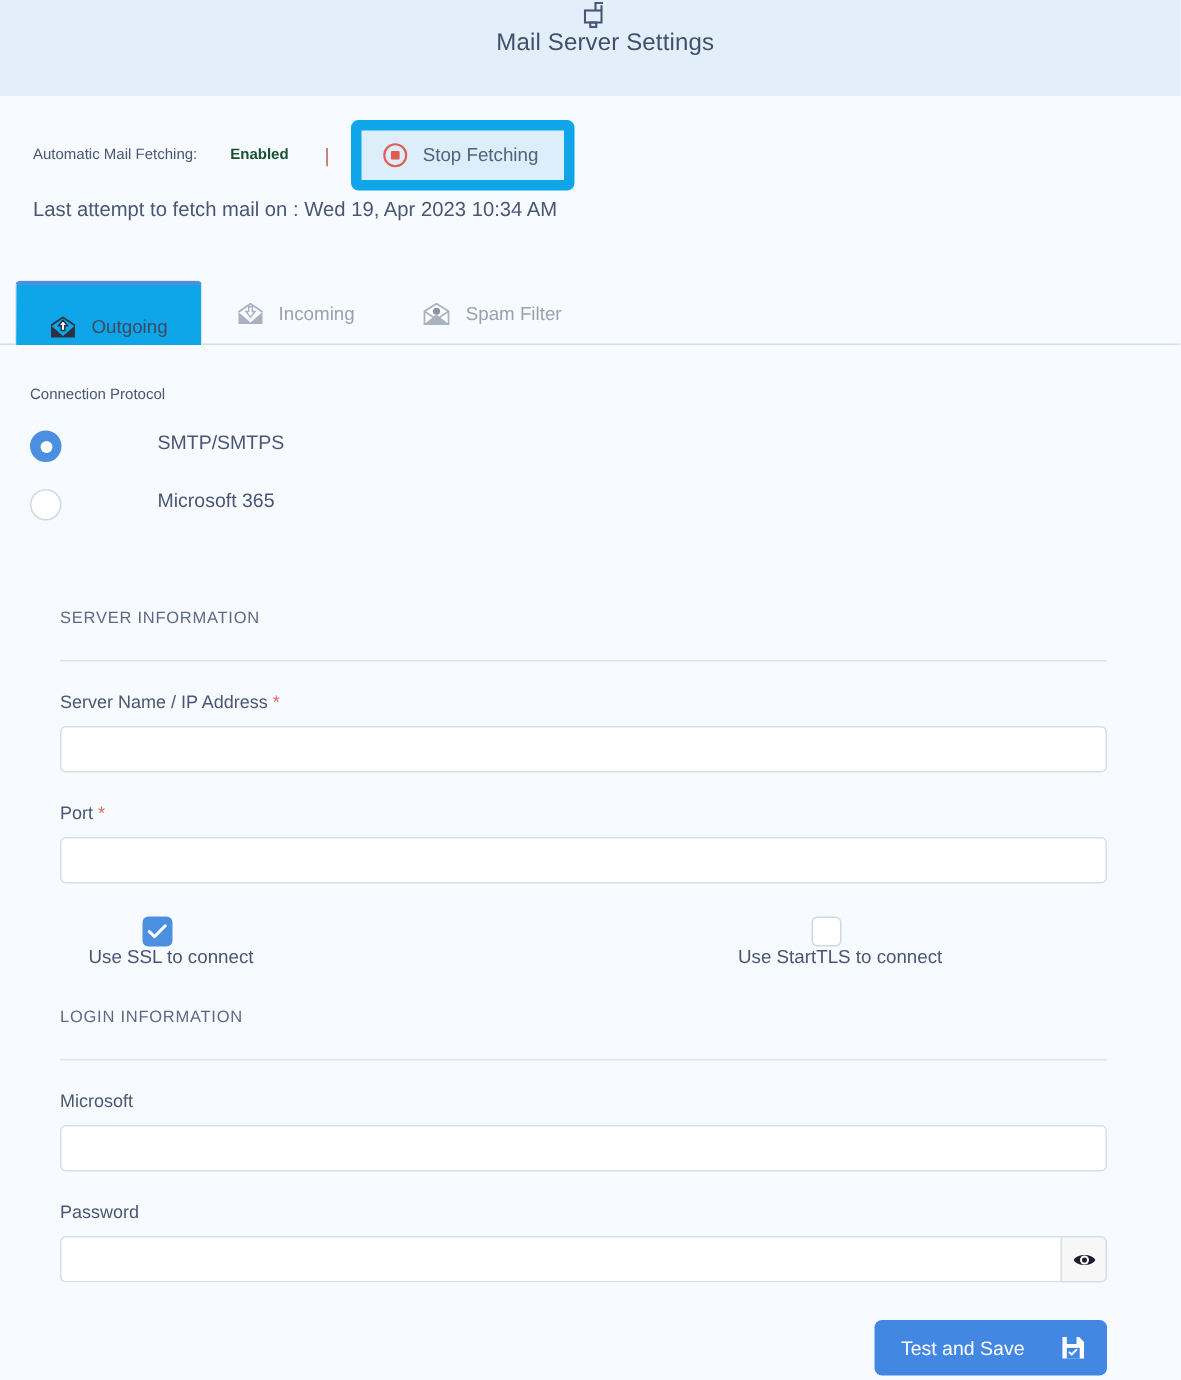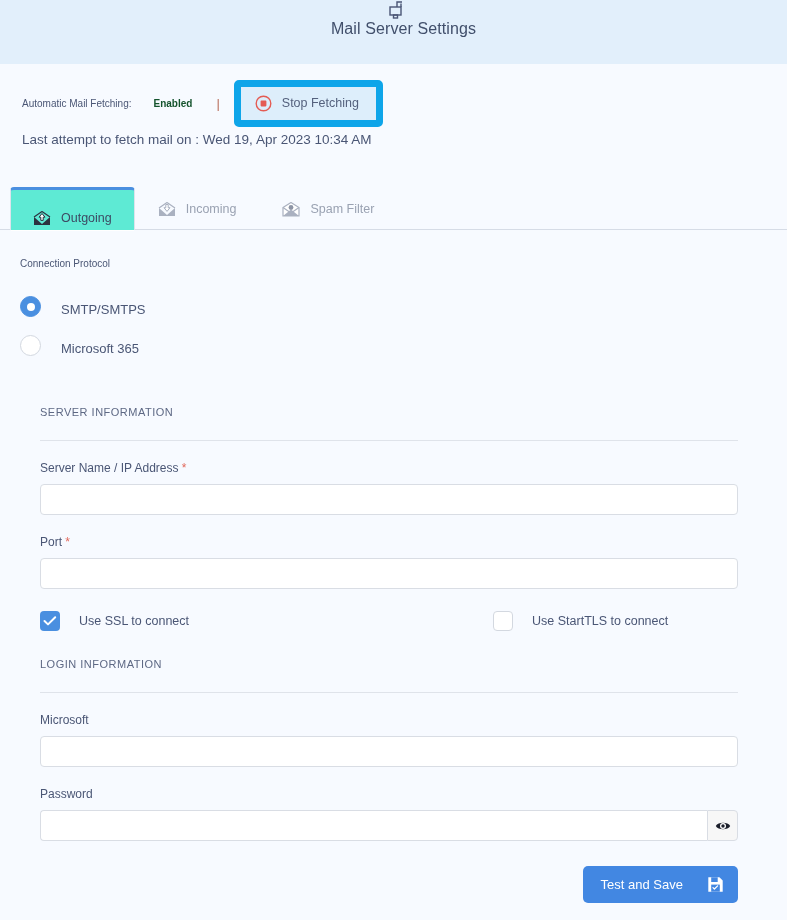--- a/index.html
+++ b/index.html
@@ -115,21 +115,21 @@
     font-size: 12.5px;
     color: #9aa2b2;
     cursor: pointer;
     background: transparent;
     border: 1px solid transparent;
     border-bottom: none;
     position: relative;
   }
   .tab .tico { width: 18px; height: 15px; display:block; flex:none; }
   .tab.active {
-    background: #5eead4;
+    background: #0ea5e9;
     color: #3d4a63;
     border-color: #dde3ec;
     border-top: 3px solid #4a8fe0;
     border-radius: 4px 4px 0 0;
     padding-top: 16px;
   }
   .tab.active:after {
     content:"";
     position:absolute;
     left:0; right:0; bottom:-1px; height:1px;
@@ -141,24 +141,25 @@
 
   .section-title {
     padding: 28px 0 0 20px;
     font-size: 10px;
     color: #4a5675;
   }
 
   .radio-group { padding: 18px 0 0 20px; }
   .radio-row {
     display: flex;
-    align-items: flex-end;
+    align-items: flex-start;
     height: 30px;
     cursor: pointer;
     margin-bottom: 0px;
+    gap: 44px;
   }
   .radio-row + .radio-row { margin-top: 0px; }
   .radio {
     width: 21px; height: 21px;
     border-radius: 50%;
     background: #4a8fe0;
     position: relative;
     flex: none;
     border: 1px solid #4a8fe0;
   }
@@ -216,20 +217,21 @@
 
   .checkbox-row-wrap {
     display: flex;
     margin-top: 22px;
     width: 698px;
   }
   .cb-item {
     display: flex;
     align-items: center;
     cursor: pointer;
+    flex-direction: column;
   }
   .cb-item.second { margin-left: 304px; }
   .cbox {
     width: 20px; height: 20px;
     border-radius: 4px;
     background: #4a8fe0;
     flex: none;
     position: relative;
   }
   .cbox svg { position:absolute; left:3px; top:4px; }

